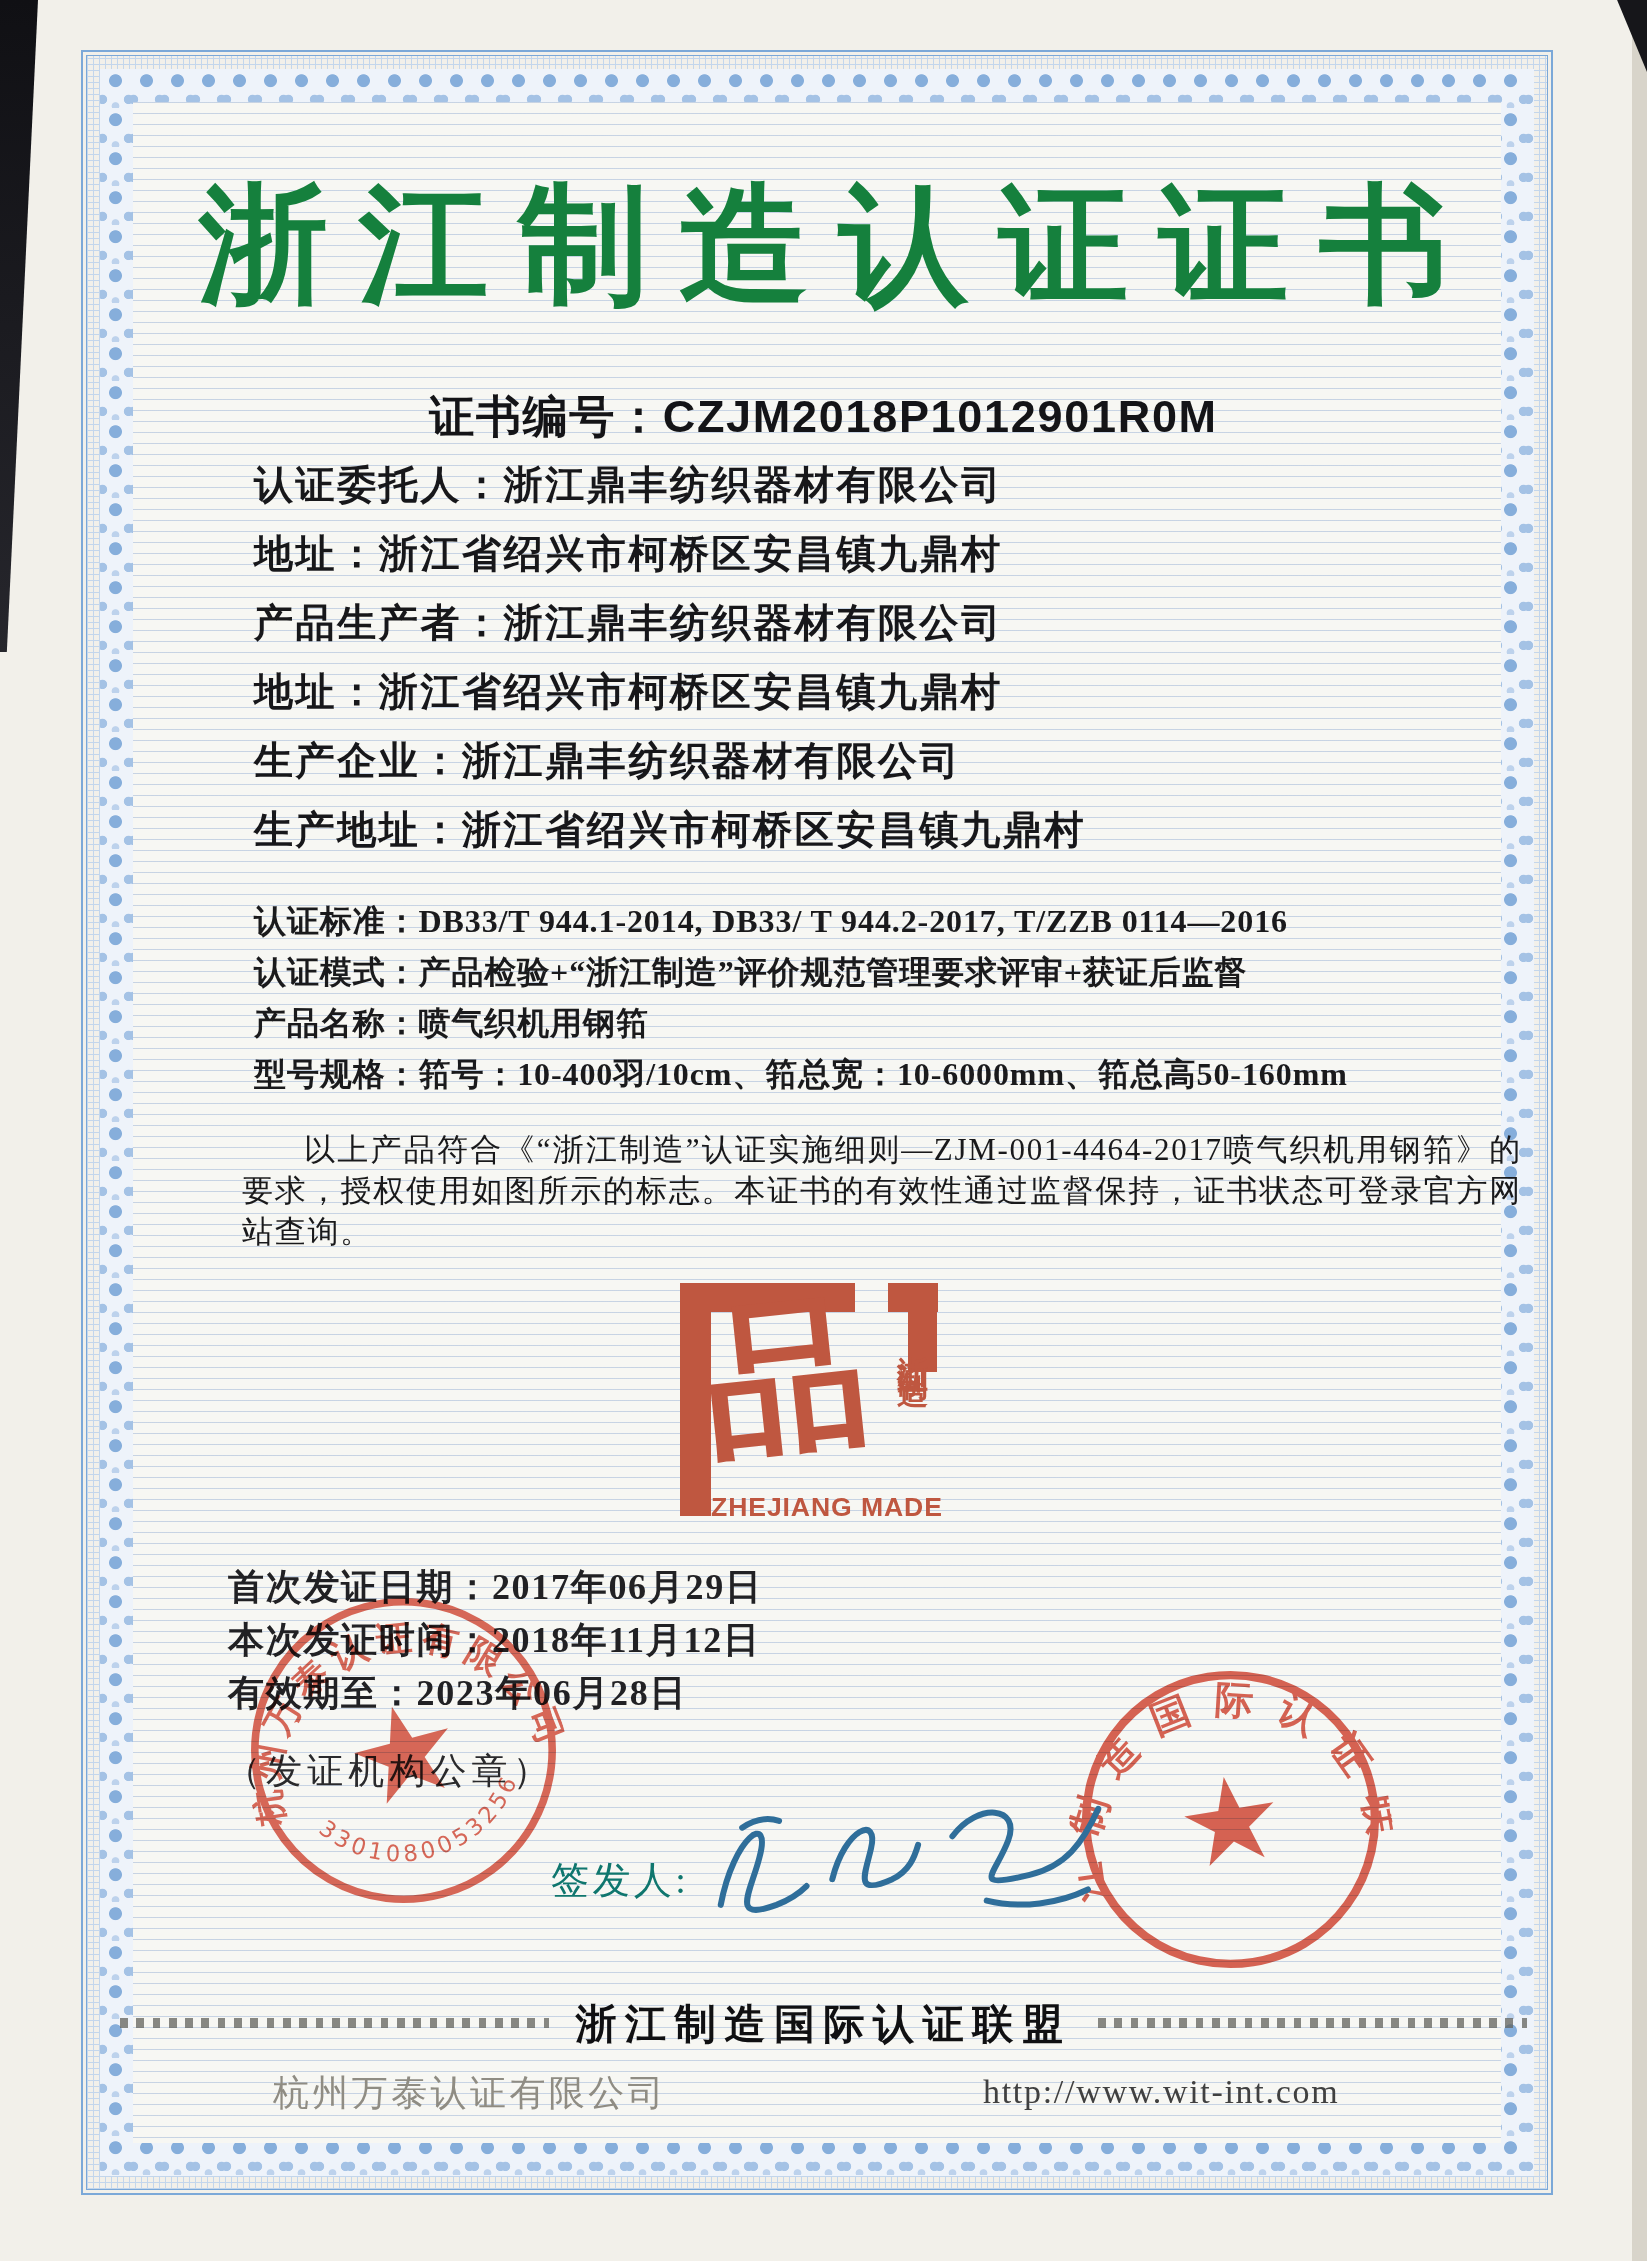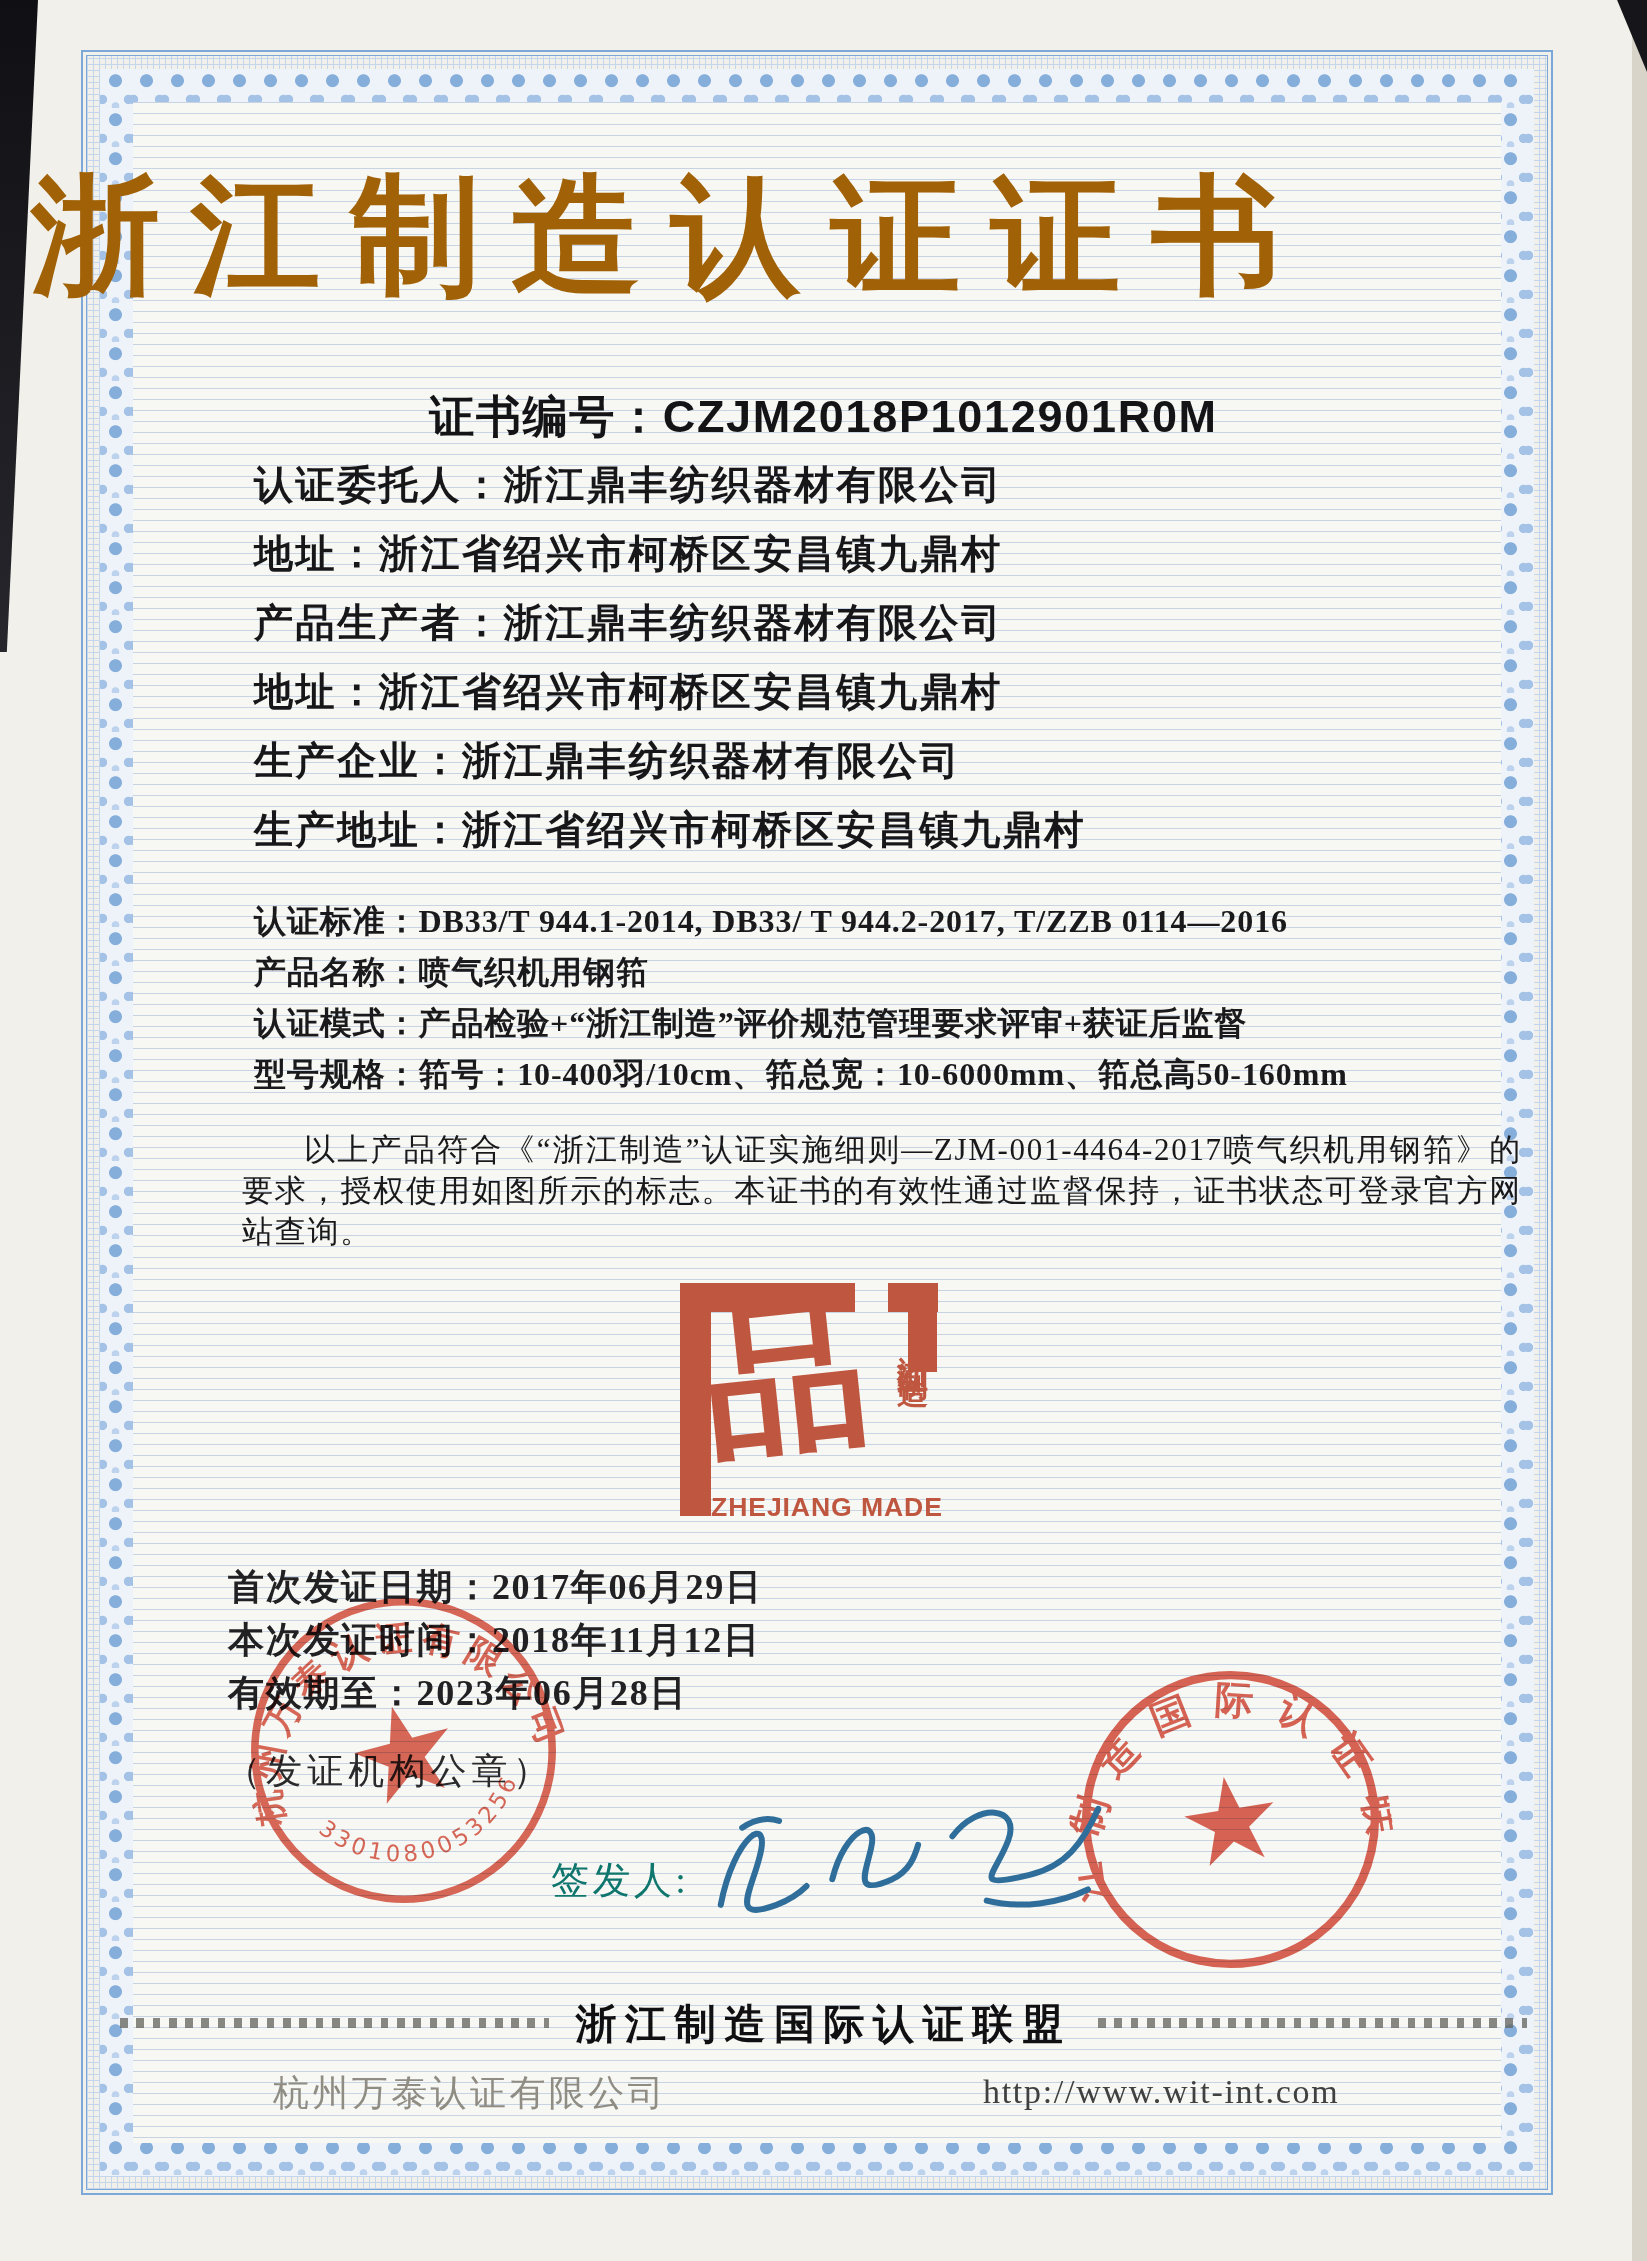--- a/index.html
+++ b/index.html
@@ -22,22 +22,22 @@
       background-image:
         radial-gradient(circle at 50% 30%, #86aedb 0 6px, transparent 6.9px),
         radial-gradient(circle at 8% 78%,  #a4c2e5 0 4.3px, transparent 5.1px),
         radial-gradient(circle at 92% 78%, #a4c2e5 0 4.3px, transparent 5.1px),
         radial-gradient(circle at 50% 95%, #bdd2ec 0 3.4px, transparent 4.3px);
       background-size:31px 39px;}
   .f4{width:100%;height:100%;box-sizing:border-box;background-color:#f7f7f3;
       background-image:repeating-linear-gradient(180deg, rgba(128,158,204,.40) 0 1.4px, rgba(128,158,204,0) 1.4px 11px);}
   
   .abs{position:absolute;z-index:2;}
-  .title{left:0;top:150px;width:100%;text-align:left;font-size:129px;font-weight:bold;
-         letter-spacing:31px;text-indent:31px;color:#a16207;}
+  .title{left:0;top:159px;width:100%;text-align:center;font-size:129px;font-weight:bold;
+         letter-spacing:31px;text-indent:31px;color:#15803d;}
   .certno{left:0;top:359px;width:100%;text-align:center;font-size:45px;font-weight:bold;
           letter-spacing:1.7px;color:#141417;font-family:"Liberation Sans","DejaVu Sans",sans-serif;margin-top:28px;}
   .info{left:254px;top:450px;font-size:39px;line-height:69px;font-weight:bold;
         letter-spacing:2.6px;color:#17171a;}
   .specs{left:254px;top:896px;font-size:32px;line-height:51px;font-weight:bold;
          letter-spacing:0.9px;color:#1a1a1c;}
   .statement{left:242px;top:1129px;width:1280px;font-size:31px;line-height:41px;
          color:#19191b;text-indent:62px;letter-spacing:1.7px;text-align:justify;}
   
   .logo{left:680px;top:1283px;width:257px;height:257px;}
@@ -97,22 +97,22 @@
     <div>认证委托人：浙江鼎丰纺织器材有限公司</div>
     <div>地址：浙江省绍兴市柯桥区安昌镇九鼎村</div>
     <div>产品生产者：浙江鼎丰纺织器材有限公司</div>
     <div>地址：浙江省绍兴市柯桥区安昌镇九鼎村</div>
     <div>生产企业：浙江鼎丰纺织器材有限公司</div>
     <div>生产地址：浙江省绍兴市柯桥区安昌镇九鼎村</div>
   </div>
 
   <div class="abs specs">
     <div>认证标准：DB33/T 944.1-2014, DB33/ T 944.2-2017, T/ZZB 0114—2016</div>
+    <div>认证模式：产品检验+“浙江制造”评价规范管理要求评审+获证后监督</div>
     <div>产品名称：喷气织机用钢筘</div>
-    <div>认证模式：产品检验+“浙江制造”评价规范管理要求评审+获证后监督</div>
     <div>型号规格：筘号：10-400羽/10cm、筘总宽：10-6000mm、筘总高50-160mm</div>
   </div>
 
   <div class="abs statement">以上产品符合《“浙江制造”认证实施细则—ZJM-001-4464-2017喷气织机用钢筘》的要求，授权使用如图所示的标志。本证书的有效性通过监督保持，证书状态可登录官方网站查询。</div>
 
   <div class="abs logo">
     <div class="bar bar-left"></div>
     <div class="bar bar-top"></div>
     <div class="bar corner-h"></div>
     <div class="bar corner-v"></div>

